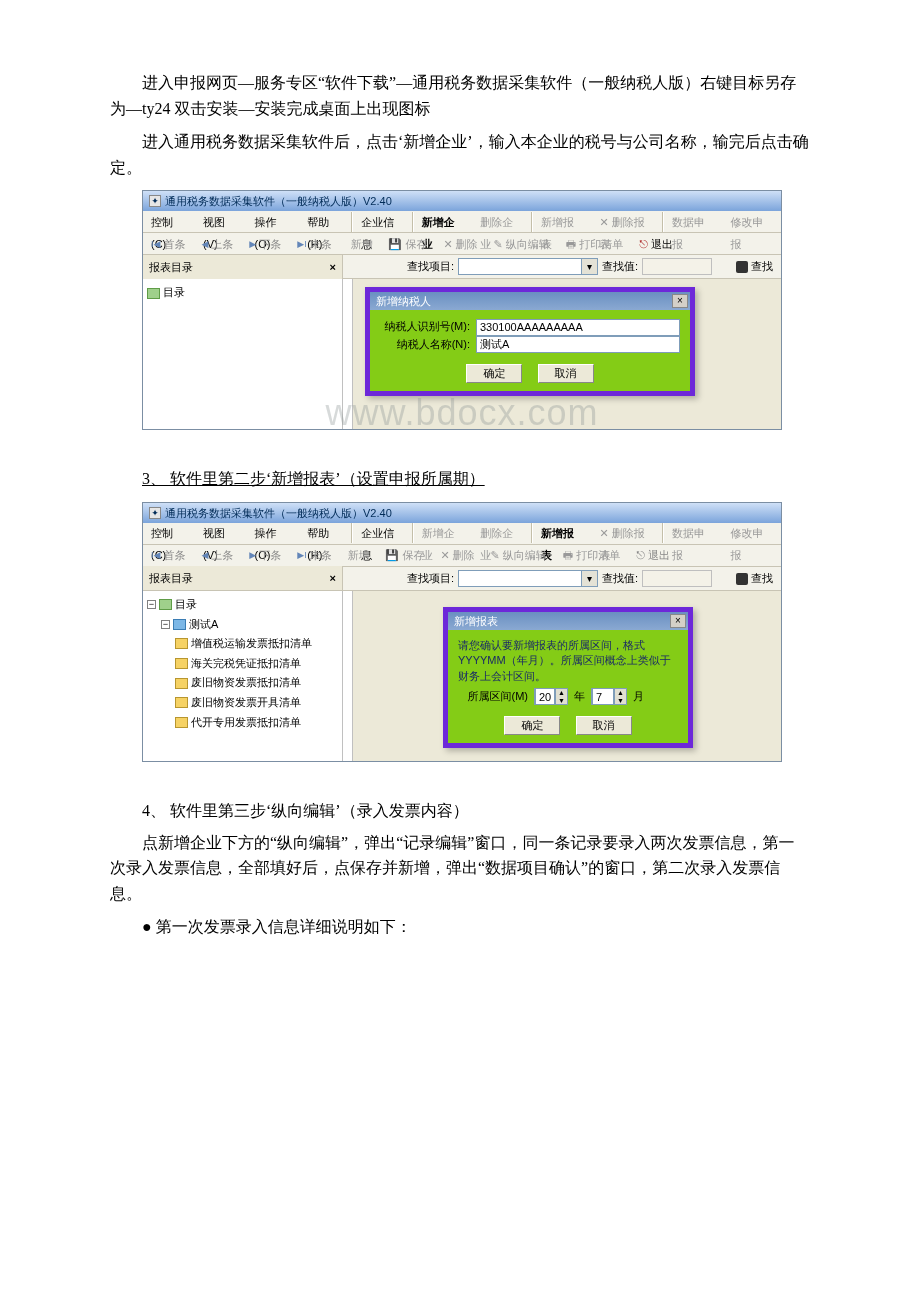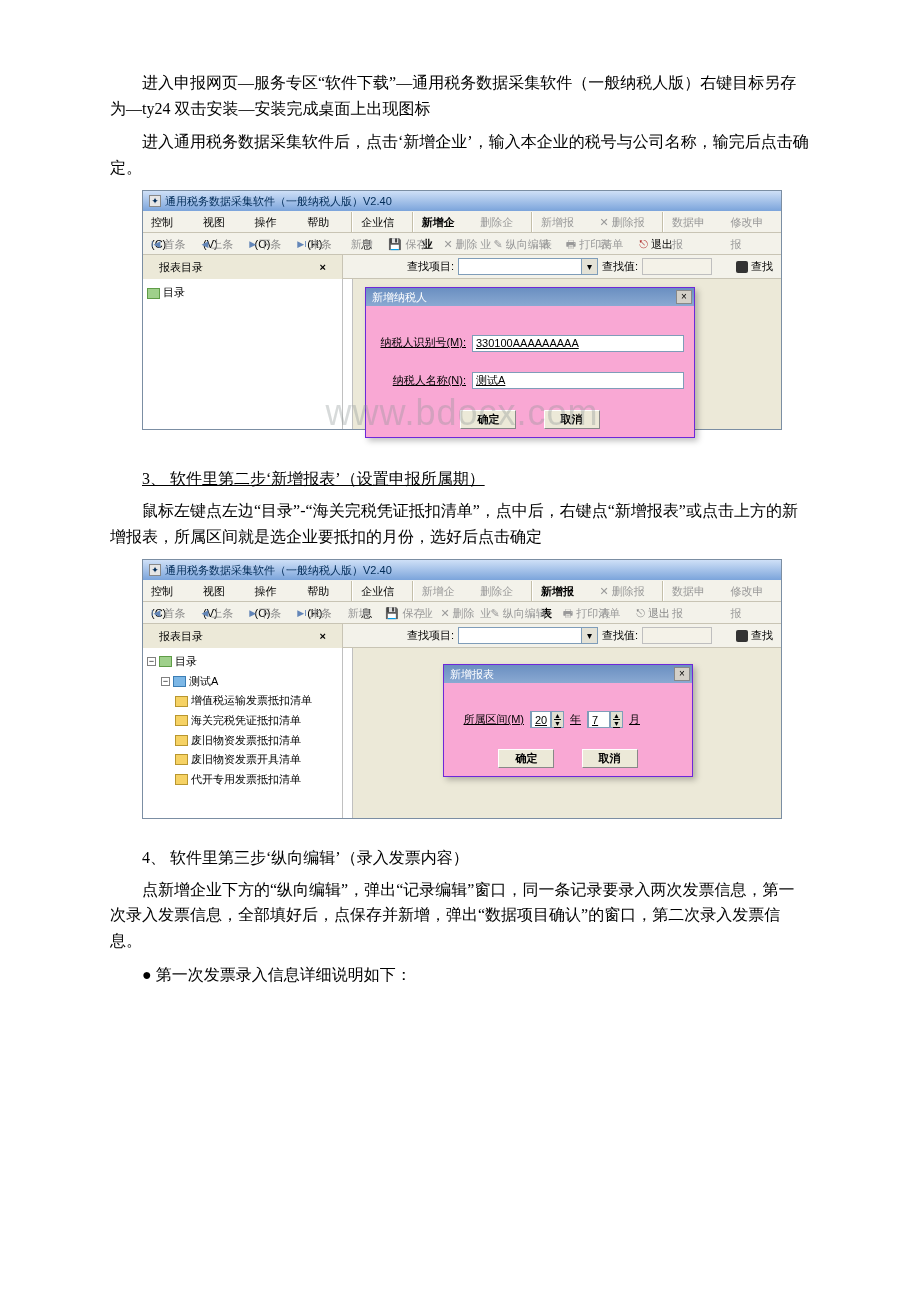--- a/index.html
+++ b/index.html
@@ -103,21 +103,21 @@
   }
   .searchbar {
     height: 24px;
     display:flex; align-items:center;
     border-bottom: 1px solid #c8c4b4;
     background: #f3f2ea;
     font-size: 11px;
   }
   .panehdr {
     width: 200px;
-    padding: 0 16px;
+    padding: 0 6px;
     height: 24px; line-height:24px;
     background:#ece9d8;
     display:flex; justify-content:space-between; align-items:center;
     border-right: 1px solid #c8c4b4;
   }
   .panehdr .x { font-weight:bold; cursor:default; }
   .searchbar .lbl { padding: 0 4px; text-align: right; }
   .searchbar .combo {
     display:inline-block;
     min-width: 140px; height: 17px;
@@ -163,58 +163,58 @@
     flex:1; position:relative;
     background:#ece9d8;
   }
   .mainpane .whitecol {
     position:absolute; left:0; top:0; bottom:0; width:10px; background:#fff; border-right:1px solid #c0c0c0;
   }
 
   
   .dlg {
     position:absolute;
-    background:#f9a8d4;
-    border:1px solid #6d28d9;
+    background:#84cc16;
+    border:5px solid #6d28d9;
     box-shadow: 3px 3px 6px rgba(0,0,0,.25);
   }
   .dlg .dlg-title {
     background: linear-gradient(#6a8fc1,#8aa9d2);
     color:#fff; font-size:11px; height:18px; line-height:18px;
     padding-left:6px; display:flex; justify-content:space-between;
   }
   .dlg .dlg-title .close {
     width:16px; height:14px; margin:2px 2px 0 0;
     background:#d4d0c8; border:1px solid #888;
     text-align:center; line-height:12px; font-size:10px; color:#000;
   }
   .dlg .dlg-body { padding: 8px 10px; font-size:11px; }
-  .dlg .row { display:flex; align-items:center; margin:20px 0; gap:6px;text-decoration:underline;}
+  .dlg .row { display:flex; align-items:center; margin:0 0; gap:6px;}
   .dlg .row label { width: 90px; text-align:right; }
   .dlg .row input[type=text] {
     flex:1; height:17px; border:1px solid #7f9db9; background:#fff;
     font-size:11px; padding:0 3px;
   }
   .dlg .spin {
     display:inline-flex; align-items:center;
     height:17px; border:1px solid #7f9db9; background:#fff;
   }
   .dlg .spin input { border:0; width:20px; height:15px; font-size:11px; text-align:left; padding:0 3px;}
   .dlg .spin .sp {
     width:12px; height:15px; display:flex; flex-direction:column;
   }
   .dlg .spin .sp span {
     flex:1; font-size:7px; line-height:7px; text-align:center;
     background:#e1dfd1; border-left:1px solid #7f9db9;
   }
   .dlg .btns { text-align:center; margin-top:10px; }
   .dlg .btns button {
-    font-size:11px; padding:1px 16px; margin:0 12px;
+    font-size:11px; padding:1px 16px; margin:0 6px;
     background:#ece9d8; border:1px solid #888;
-    border-top-color:#fff; border-left-color:#fff;font-weight:bold;
+    border-top-color:#fff; border-left-color:#fff;
   }
   .dlg .tip { font-size:11px; color:#1a2a66; line-height:1.4; margin-bottom:4px;}
 
   .watermark {
     position:absolute; left:50%; top:50%; transform:translate(-50%,-10%);
     font-size: 36px; color:rgba(140,150,150,.35);
     pointer-events:none; white-space:nowrap;
     font-family: Arial, sans-serif; letter-spacing:1px;
   }
 
@@ -343,21 +343,20 @@
               <button>取消</button>
             </div>
           </div>
         </div>
       </div>
     </div>
     <div class="watermark" style="top:auto; bottom:-18px;">www.bdocx.com</div>
   </div>
 
   <div class="num-item" style="margin-top:36px;text-decoration:underline;">3、 软件里第二步‘新增报表’（设置申报所属期）</div>
-  <div class="para">鼠标左键点左边“目录”-“海关完税凭证抵扣清单”，点中后，右键点“新增报表”或点击上方的新增报表，所属区间就是选企业要抵扣的月份，选好后点击确定</div>
 
   <div class="app-window" style="width:640px;">
     <div class="app-titlebar">
       <span class="ticon">✦</span>
       <span>通用税务数据采集软件（一般纳税人版）V2.40</span>
     </div>
     <div class="menubar">
       <span class="mitem">控制(C)</span>
       <span class="mitem">视图(V)</span>
       <span class="mitem">操作(O)</span>
@@ -450,20 +449,21 @@
           </div>
       </div>
       <div class="mainpane">
         <div class="whitecol"></div>
         <div class="dlg" style="left:100px; top:16px; width:250px;">
           <div class="dlg-title">
             <span>新增报表</span>
             <span class="close">×</span>
           </div>
           <div class="dlg-body">
+            <div class="tip">请您确认要新增报表的所属区间，格式YYYYMM（年月）。所属区间概念上类似于财务上会计区间。</div>
             <div class="row" style="justify-content:flex-start;">
               <label style="width:70px;">所属区间(M)</label>
               <span class="spin">
                 <input type="text" value="2013" style="">
                 <span class="sp">
                     <span>▲</span>
                     <span>▼</span>
                   </span>
               </span>
               <span>年</span>
@@ -479,18 +479,18 @@
             <div class="btns">
               <button>确定</button>
               <button>取消</button>
             </div>
           </div>
         </div>
       </div>
     </div>
   </div>
 
-  <div class="num-item" style="margin-top:26px;">4、 软件里第三步‘纵向编辑’（录入发票内容）</div>
+  <div class="num-item" style="margin-top:36px;">4、 软件里第三步‘纵向编辑’（录入发票内容）</div>
   <div class="para">点新增企业下方的“纵向编辑”，弹出“记录编辑”窗口，同一条记录要录入两次发票信息，第一次录入发票信息，全部填好后，点保存并新增，弹出“数据项目确认”的窗口，第二次录入发票信息。</div>
 
   <div class="bullet-line">● 第一次发票录入信息详细说明如下：</div>
 
 </div>
 
 </body></html>

